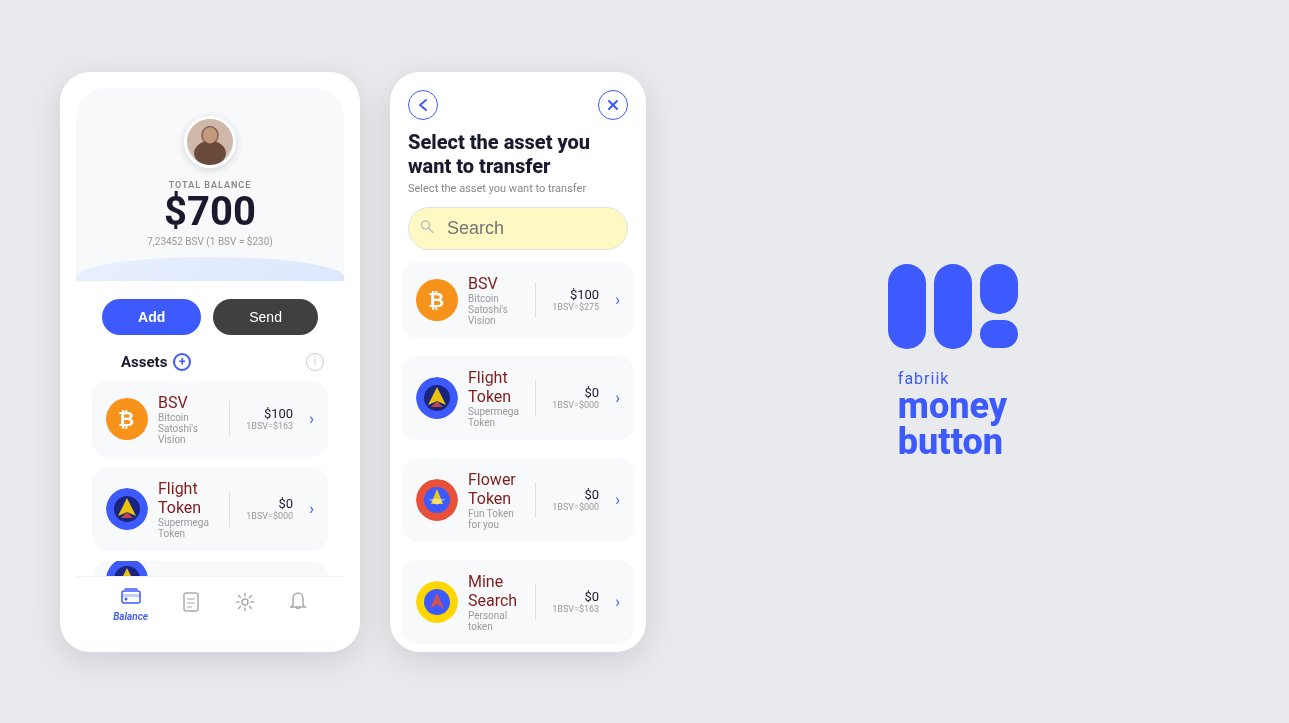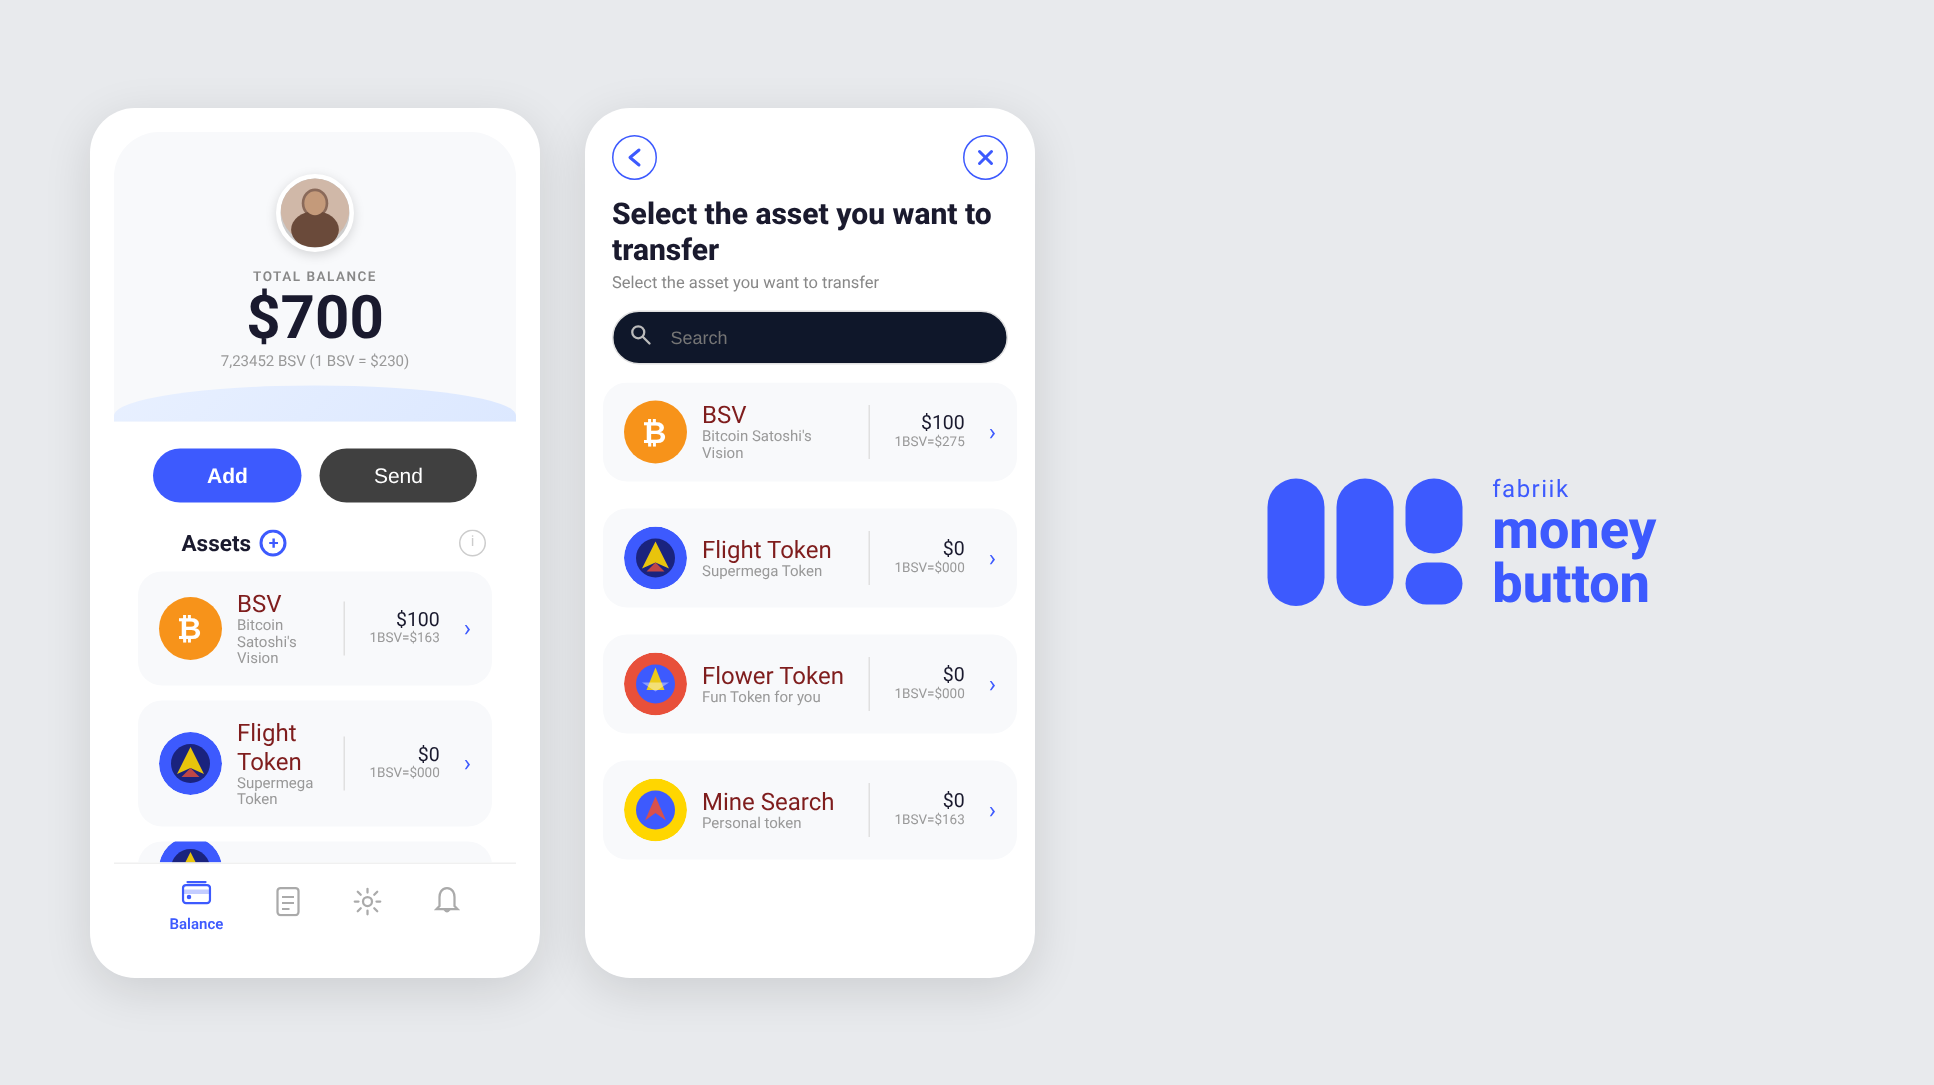--- a/index.html
+++ b/index.html
@@ -226,20 +226,21 @@
     }
 
     
     .bottom-nav {
       display: flex;
       align-items: center;
       justify-content: space-around;
       padding: 10px 20px 14px;
       border-top: 1px solid #f0f0f0;
       background: #fff;
+      font-style: italic;
     }
 
     .nav-item {
       display: flex;
       flex-direction: column;
       align-items: center;
       gap: 2px;
       cursor: pointer;
     }
 
@@ -253,21 +254,21 @@
       font-weight: 600;
       color: #3d5afe;
     }
 
     .nav-active .nav-icon {
       color: #3d5afe;
     }
 
     
     .right-panel {
-      width: 300px;
+      width: 256px;
       height: 580px;
       display: flex;
       flex-direction: column;
     }
 
     .right-header {
       padding: 18px 18px 10px;
       display: flex;
       align-items: flex-start;
       justify-content: space-between;
@@ -307,23 +308,23 @@
     .search-bar {
       margin: 0 18px 12px;
       position: relative;
     }
 
     .search-input {
       width: 100%;
       padding: 10px 16px 10px 38px;
       border: 1.5px solid #e0e0e0;
       border-radius: 25px;
-      font-size: 12px;
+      font-size: 18px;
       color: #888;
-      background: #0f172a;
+      background: #fef9c3;
       outline: none;
     }
 
     .search-icon-wrap {
       position: absolute;
       left: 12px;
       top: 50%;
       transform: translateY(-50%);
       color: #bbb;
       font-size: 14px;
@@ -344,20 +345,21 @@
       display: flex;
       align-items: center;
       justify-content: center;
       flex-direction: column;
     }
 
     .fabriik-logo {
       display: flex;
       align-items: center;
       gap: 20px;
+      flex-direction: column;
     }
 
     .logo-pills {
       display: flex;
       gap: 8px;
       align-items: flex-start;
     }
 
     .pill-a {
       width: 38px;

